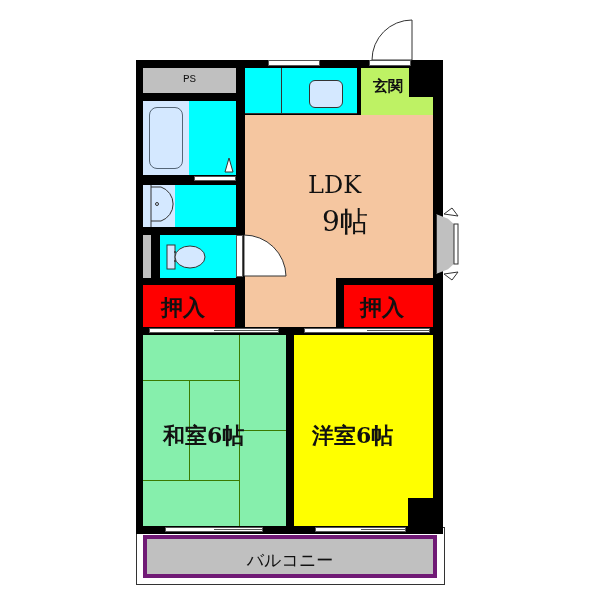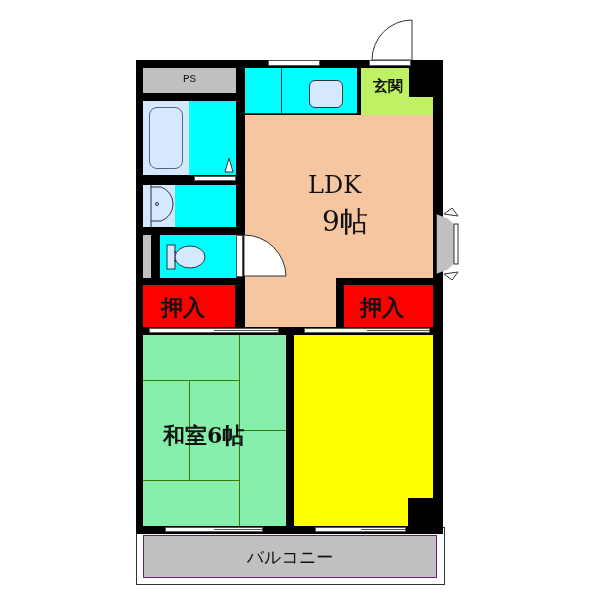--- a/index.html
+++ b/index.html
@@ -98,20 +98,21 @@
   <div class="abs" style="left:96px;top:0;width:1px;height:191px;background:#3a7a00;"></div>
   <div class="abs" style="left:0;top:45px;width:96px;height:1px;background:#3a7a00;"></div>
   <div class="abs" style="left:46px;top:45px;width:1px;height:100px;background:#3a7a00;"></div>
   <div class="abs" style="left:0;top:145px;width:96px;height:1px;background:#3a7a00;"></div>
   <div class="abs" style="left:96px;top:95px;width:47px;height:1px;background:#3a7a00;"></div>
   <span class="label" style="left:20px;top:86px;font-size:22px;">和室6帖</span>
 </div>
 
 <div class="abs" style="left:294px;top:335px;width:139px;height:191px;background:#FFFF00;">
   <div class="abs" style="left:114px;top:163px;width:25px;height:28px;background:#000;"></div>
+  <span class="label" style="left:18px;top:86px;font-size:22px;">洋室6帖</span>
 </div>
 
 <div class="win" style="left:165px;top:527px;width:98px;height:5px;"></div>
 <div class="win" style="left:315px;top:527px;width:91px;height:5px;"></div>
 
-<div class="abs" style="left:143px;top:535px;width:294px;height:43px;background:#C0C0C0;border:1px solid #701a75;">
+<div class="abs" style="left:143px;top:535px;width:294px;height:43px;background:#C0C0C0;border:4px solid #701a75;">
   <span class="label" style="left:0;right:0;top:10px;text-align:center;font-size:17px;font-weight:normal;">バルコニー</span>
 </div>
 
 </body></html>

